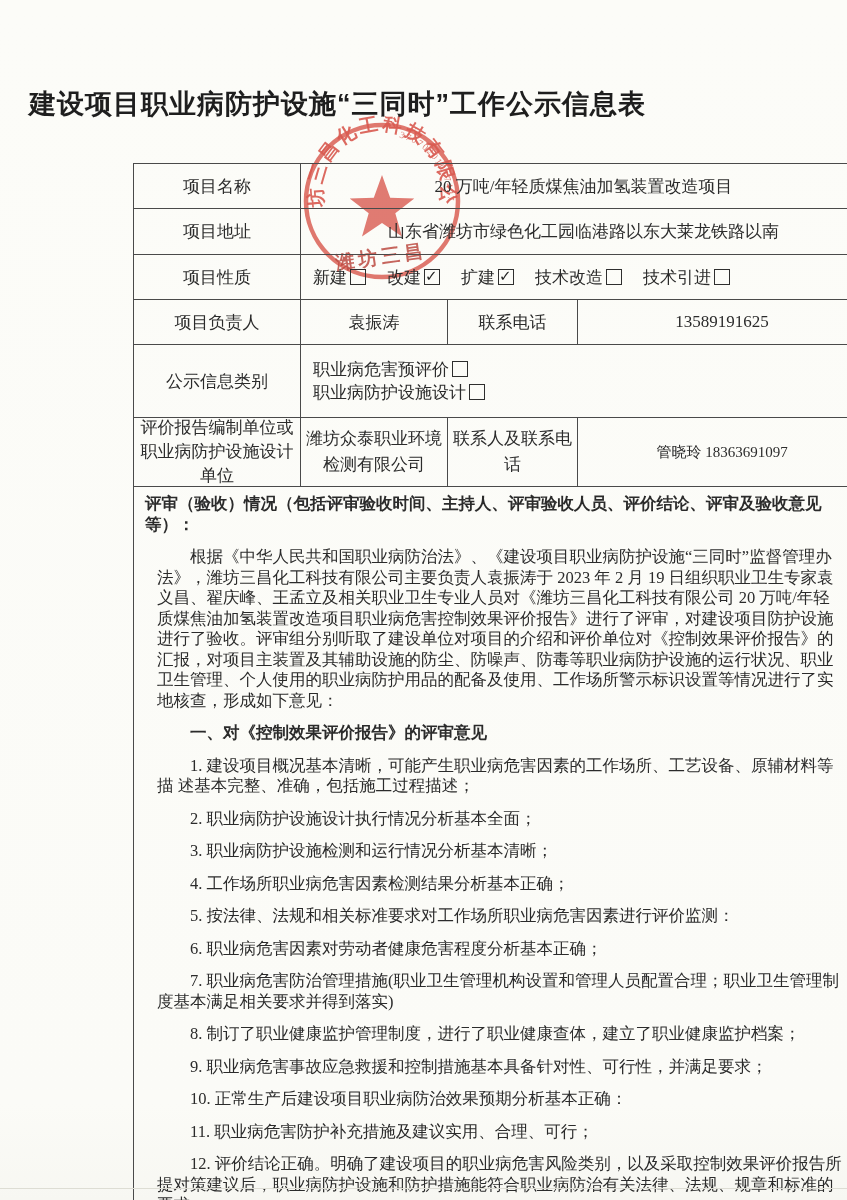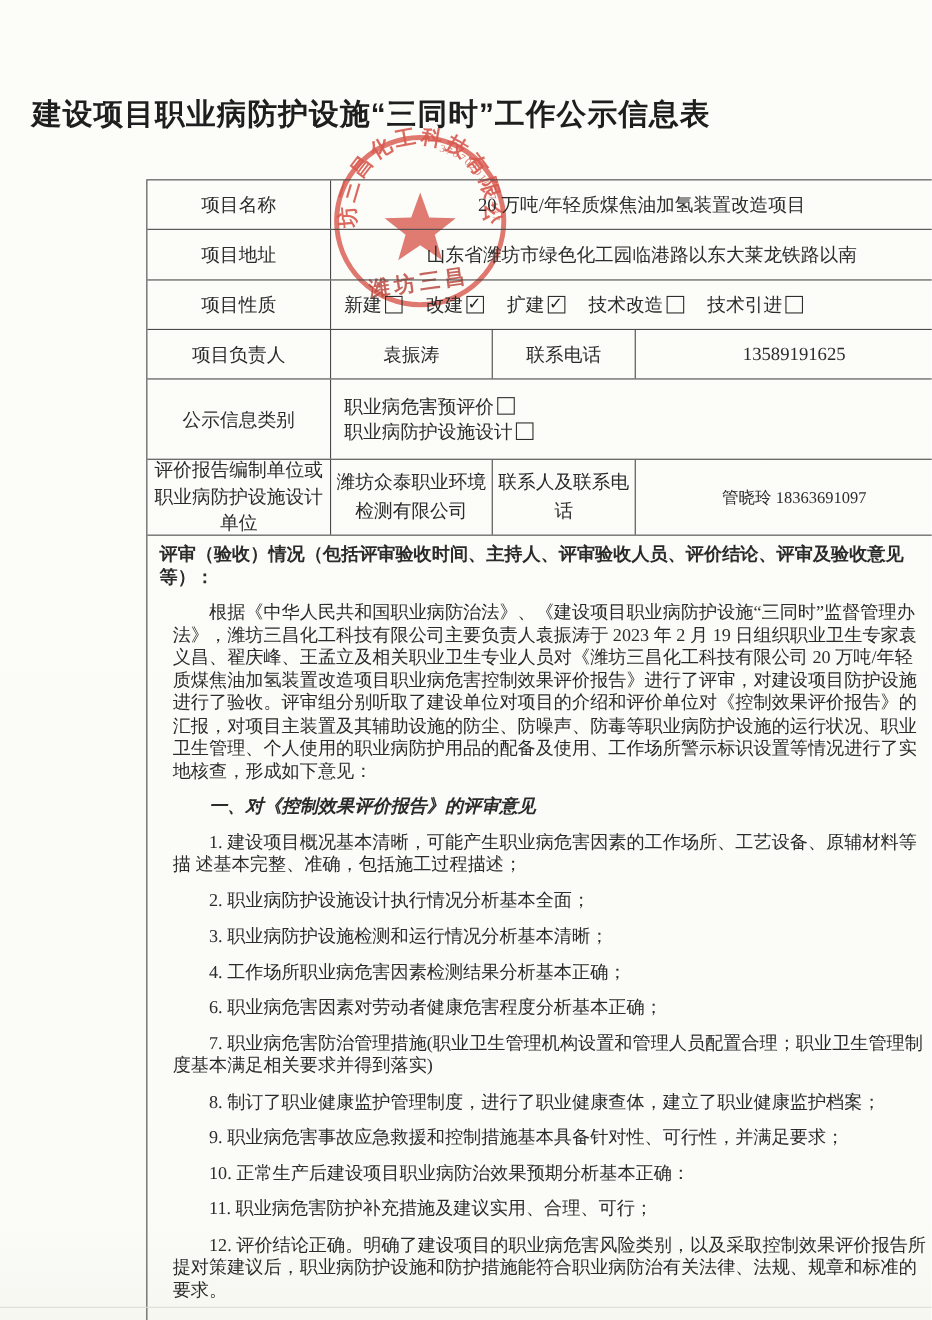--- a/index.html
+++ b/index.html
@@ -72,21 +72,21 @@
   .contact-label{line-height:26px;}
   .contact-value{white-space:nowrap;font-size:15px;}
   
   .review-cell{
     display:block;text-align:left;
     padding:7px 11px 6px 11px;
     font-size:16.5px;line-height:20.5px;
   }
   .review-heading{font-weight:bold;margin:0;}
   .review-cell p{margin:12px;text-indent:2em;}
-  .review-section-title{font-weight:bold;font-style:italic;}
+  .review-section-title{font-weight:bold;}
   
   .stamp{
     position:absolute;left:295px;top:114px;width:174px;height:174px;
     pointer-events:none;
     opacity:0.9;
     filter:blur(0.3px);
   }
 </style>
 </head>
 <body>
@@ -173,20 +173,21 @@
 
         <p>根据《中华人民共和国职业病防治法》、《建设项目职业病防护设施“三同时”监督管理办法》，潍坊三昌化工科技有限公司主要负责人袁振涛于 2023 年 2 月 19 日组织职业卫生专家袁义昌、翟庆峰、王孟立及相关职业卫生专业人员对《潍坊三昌化工科技有限公司 20 万吨/年轻质煤焦油加氢装置改造项目职业病危害控制效果评价报告》进行了评审，对建设项目防护设施进行了验收。评审组分别听取了建设单位对项目的介绍和评价单位对《控制效果评价报告》的汇报，对项目主装置及其辅助设施的防尘、防噪声、防毒等职业病防护设施的运行状况、职业卫生管理、个人使用的职业病防护用品的配备及使用、工作场所警示标识设置等情况进行了实地核查，形成如下意见：</p>
           </div>
         <p class="review-section-title">一、对《控制效果评价报告》的评审意见</p>
         <div>
 
         <p>1. 建设项目概况基本清晰，可能产生职业病危害因素的工作场所、工艺设备、原辅材料等描 述基本完整、准确，包括施工过程描述；</p>
             <p>2. 职业病防护设施设计执行情况分析基本全面；</p>
             <p>3. 职业病防护设施检测和运行情况分析基本清晰；</p>
             <p>4. 工作场所职业病危害因素检测结果分析基本正确；</p>
+            <p>5. 按法律、法规和相关标准要求对工作场所职业病危害因素进行评价监测：</p>
             <p>6. 职业病危害因素对劳动者健康危害程度分析基本正确；</p>
             <p>7. 职业病危害防治管理措施(职业卫生管理机构设置和管理人员配置合理；职业卫生管理制 度基本满足相关要求并得到落实)</p>
             <p>8. 制订了职业健康监护管理制度，进行了职业健康查体，建立了职业健康监护档案；</p>
             <p>9. 职业病危害事故应急救援和控制措施基本具备针对性、可行性，并满足要求；</p>
             <p>10. 正常生产后建设项目职业病防治效果预期分析基本正确：</p>
             <p>11. 职业病危害防护补充措施及建议实用、合理、可行；</p>
             <p>12. 评价结论正确。明确了建设项目的职业病危害风险类别，以及采取控制效果评价报告所提对策建议后，职业病防护设施和防护措施能符合职业病防治有关法律、法规、规章和标准的要求。</p>
           </div>
       </div>
     </div>

